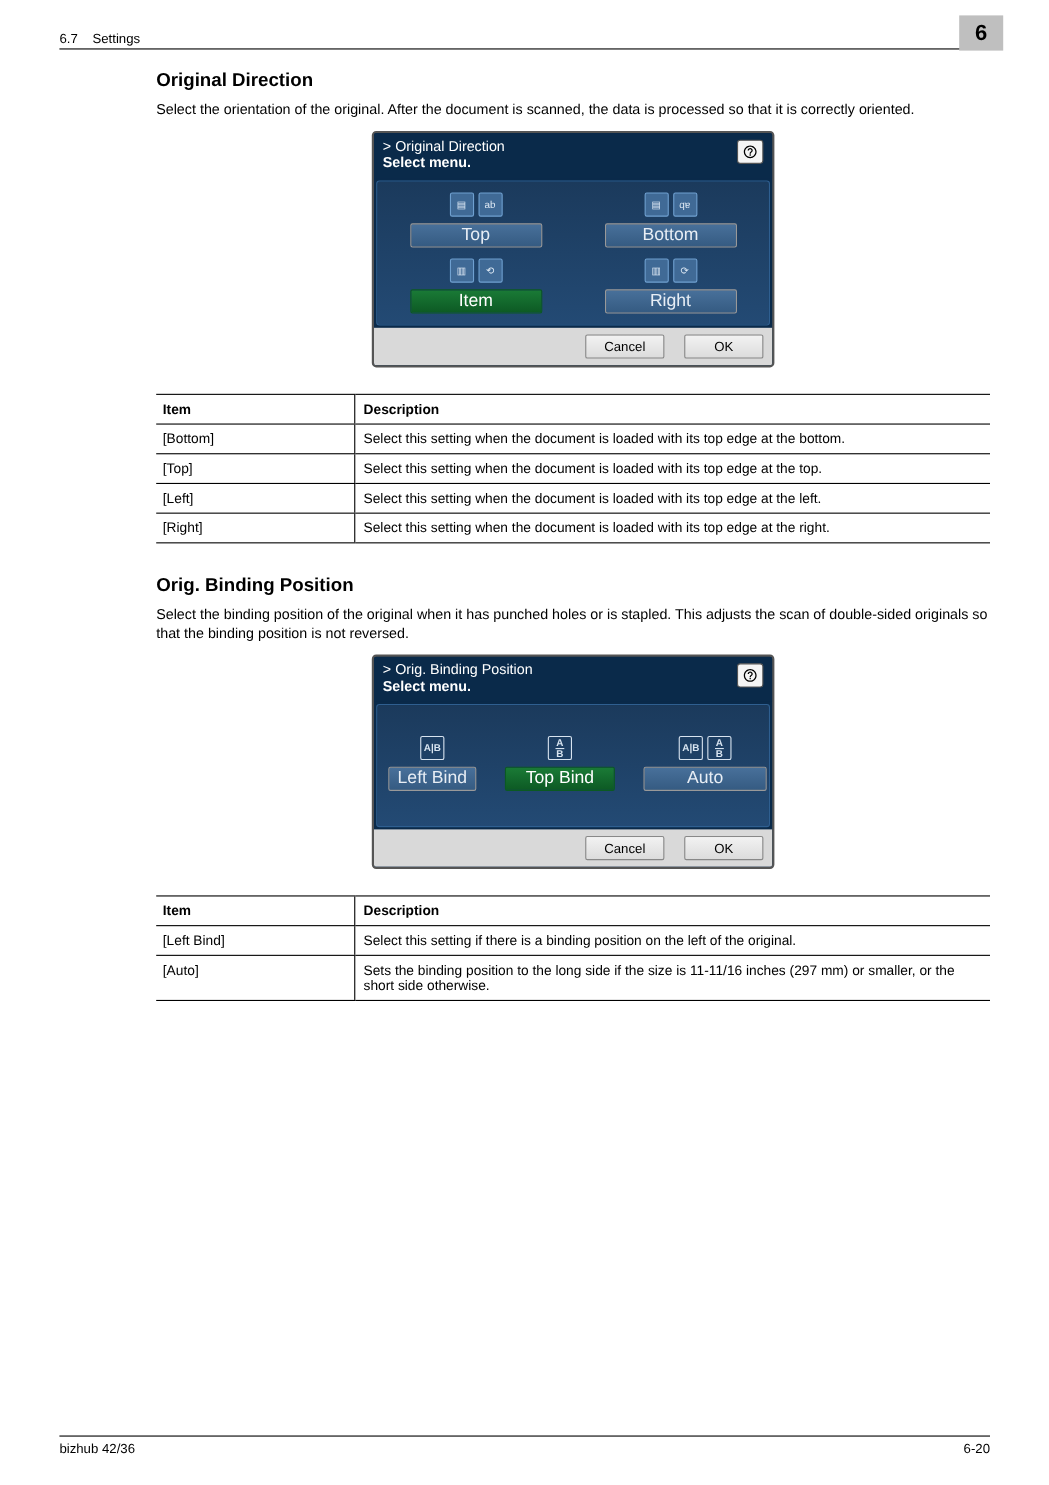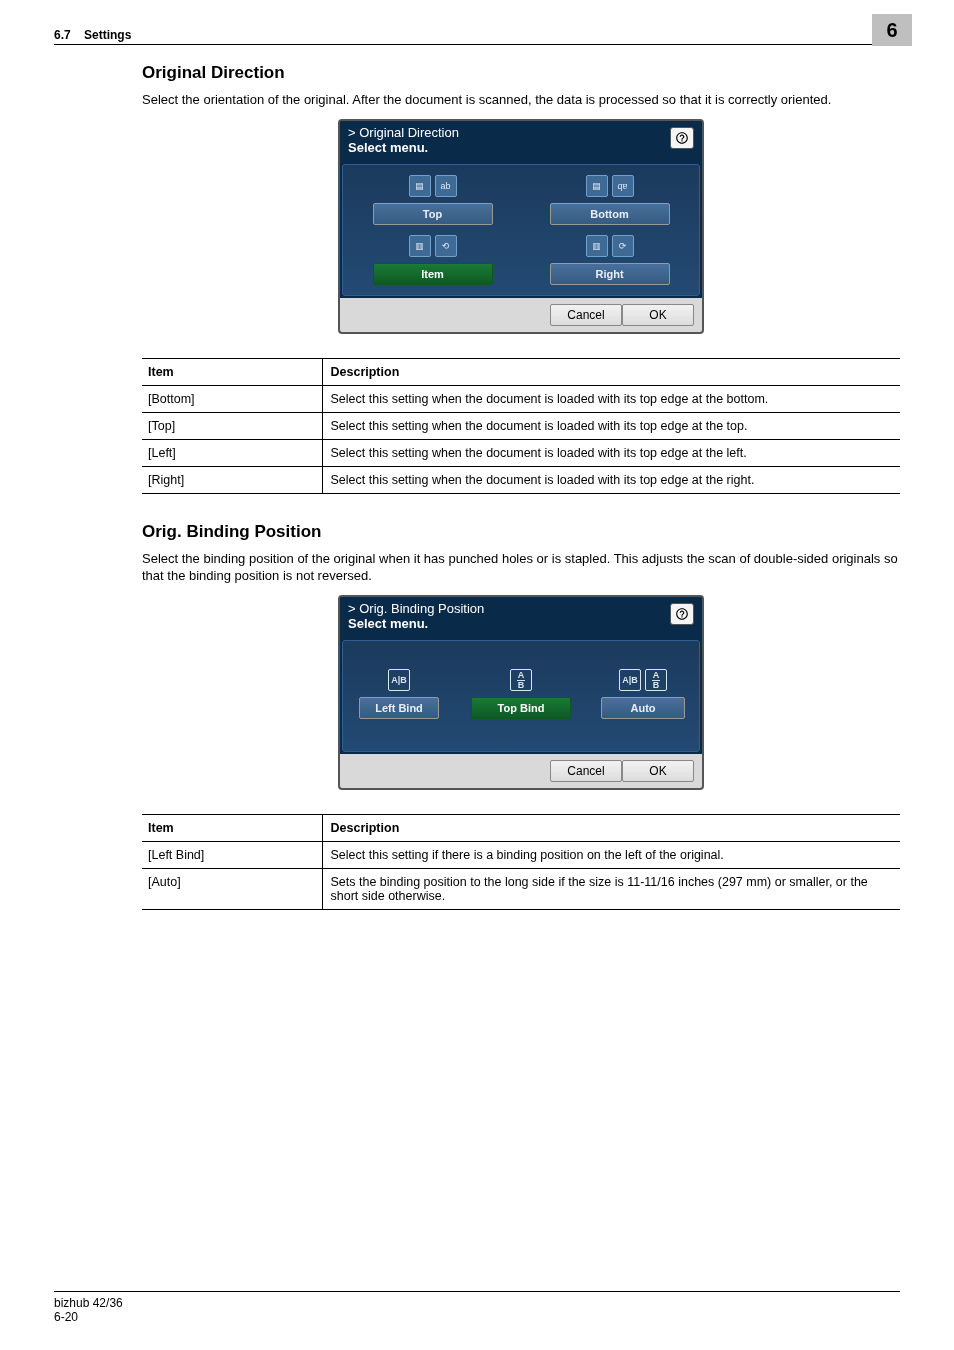--- a/index.html
+++ b/index.html
@@ -18,21 +18,21 @@
   }
   .header-line {
     border-bottom: 1px solid #000;
     padding-bottom: 2px;
     margin-bottom: 18px;
     display: flex;
     justify-content: space-between;
     align-items: flex-end;
     position: relative;
   }
-  .header-left { font-size: 12px; font-weight: bold; text-align: center; }
+  .header-left { font-size: 12px; font-weight: normal; text-align: center; }
   .header-right-badge {
     position: absolute;
     right: -12px;
     top: -14px;
     width: 40px;
     height: 32px;
     background: #bfbfbf;
     display: flex;
     align-items: center;
     justify-content: center;
@@ -116,33 +116,32 @@
   .mini-icon {
     width: 22px; height: 22px; background: #406a96;
     border: 1px solid #6fa0d0; border-radius: 2px;
     display: flex; align-items: center; justify-content: center;
     color: #dfeaf5; font-size: 9px;
   }
   .opt-btn {
     width: 120px; height: 22px;
     border: 1px solid #999; border-radius: 2px;
     display: flex; align-items: center; justify-content: center;
-    font-size: 11px; color: #e8eef5;
+    font-size: 16px; color: #e8eef5;
     background: linear-gradient(#48709a, #355b82);
-    font-weight: bold;
   }
   .opt-btn.selected {
     background: linear-gradient(#1a7a36, #0d5a24);
     border-color: #0b5a22;
     color: #fff;
   }
   .panel-footer {
     background: #d9d9d9;
     padding: 6px 8px;
-    display: flex; justify-content: flex-end; gap: 0;
+    display: flex; justify-content: flex-end; gap: 18px;
   }
   .panel-footer .ftr-btn {
     width: 72px; height: 22px;
     background: linear-gradient(#f2f2f2, #dcdcdc);
     border: 1px solid #888; border-radius: 2px;
     display: flex; align-items: center; justify-content: center;
     font-size: 12px;
   }
   table.desc-table {
     width: 100%;
@@ -182,21 +181,20 @@
   .text-icon.stack span:first-child { border-bottom: 1px solid #d8e4f0; padding: 0 1px;}
 
   .page-footer {
     position: absolute;
     bottom: 26px;
     left: 54px; right: 54px;
     border-top: 1px solid #000;
     padding-top: 4px;
     display: flex; justify-content: space-between;
     font-size: 12px;
-    flex-direction: column;
   }
 </style>
 </head>
 <body>
 
 <div class="page">
   <div class="header-line">
     <div class="header-left">
       <span>6.7</span>&nbsp;&nbsp;&nbsp;&nbsp;<span>Settings</span>
     </div>
@@ -319,21 +317,21 @@
               <div class="opt-btn selected" style="width:100px">Top Bind</div>
             </div>
             <div class="opt">
               <div class="icons-row">
                 <div class="text-icon">A|B</div>
                 <div class="text-icon stack">
                     <span>A</span>
                     <span>B</span>
                   </div>
               </div>
-              <div class="opt-btn" style="width:84px">Auto</div>
+              <div class="opt-btn" style="width:112px">Auto</div>
             </div>
           </div>
         </div>
         <div class="panel-footer">
           <div class="ftr-btn">Cancel</div>
           <div class="ftr-btn">OK</div>
         </div>
       </div>
     </div>
 

